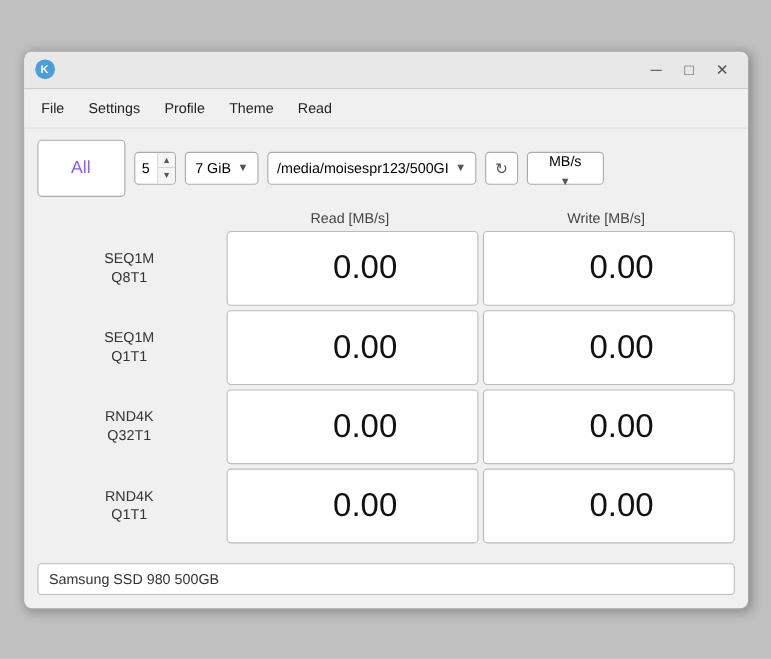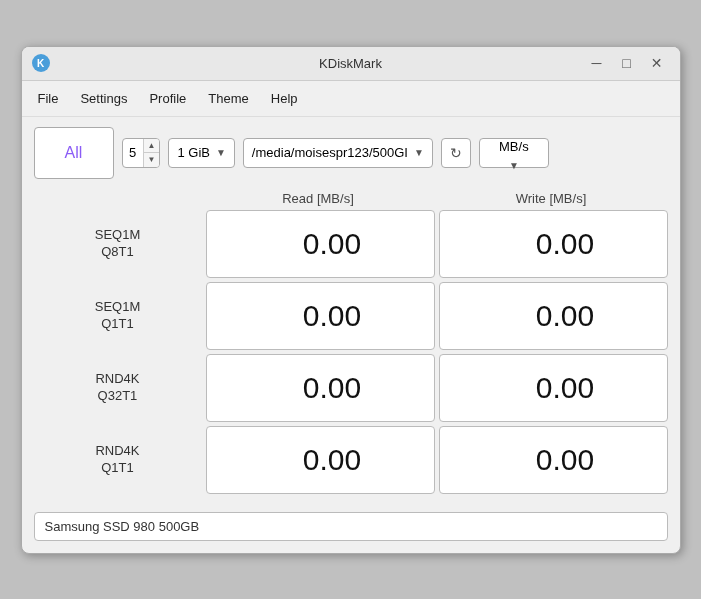--- a/index.html
+++ b/index.html
@@ -225,49 +225,48 @@
   </style>
 </head>
 <body>
 
 <div class="window">
 
   <div class="title-bar">
     <div class="title-bar-icon">
       <span>K</span>
     </div>
-    <div class="title-bar-title">KDiskMark</div>
     <div class="title-bar-controls">
       <button class="title-btn">─</button>
       <button class="title-btn">□</button>
       <button class="title-btn close">✕</button>
     </div>
   </div>
 
   <div class="menu-bar">
     <div class="menu-item">File</div>
     <div class="menu-item">Settings</div>
     <div class="menu-item">Profile</div>
     <div class="menu-item">Theme</div>
-    <div class="menu-item">Help</div>
+    <div class="menu-item">Read</div>
   </div>
 
   <div class="toolbar">
     <button class="btn-all">All</button>
 
     <div class="spin-group">
       <span class="spin-value">5</span>
       <div class="spin-arrows">
         <button class="spin-arrow">▲</button>
         <button class="spin-arrow">▼</button>
       </div>
     </div>
 
     <div class="select-box">
-      <span>1 GiB</span>
+      <span>7 GiB</span>
       <span class="arrow">▼</span>
     </div>
 
     <div class="select-box path-select">
       <span>/media/moisespr123/500GI</span>
       <span class="arrow">▼</span>
     </div>
 
     <div class="refresh-btn">
       <span>↻</span>

